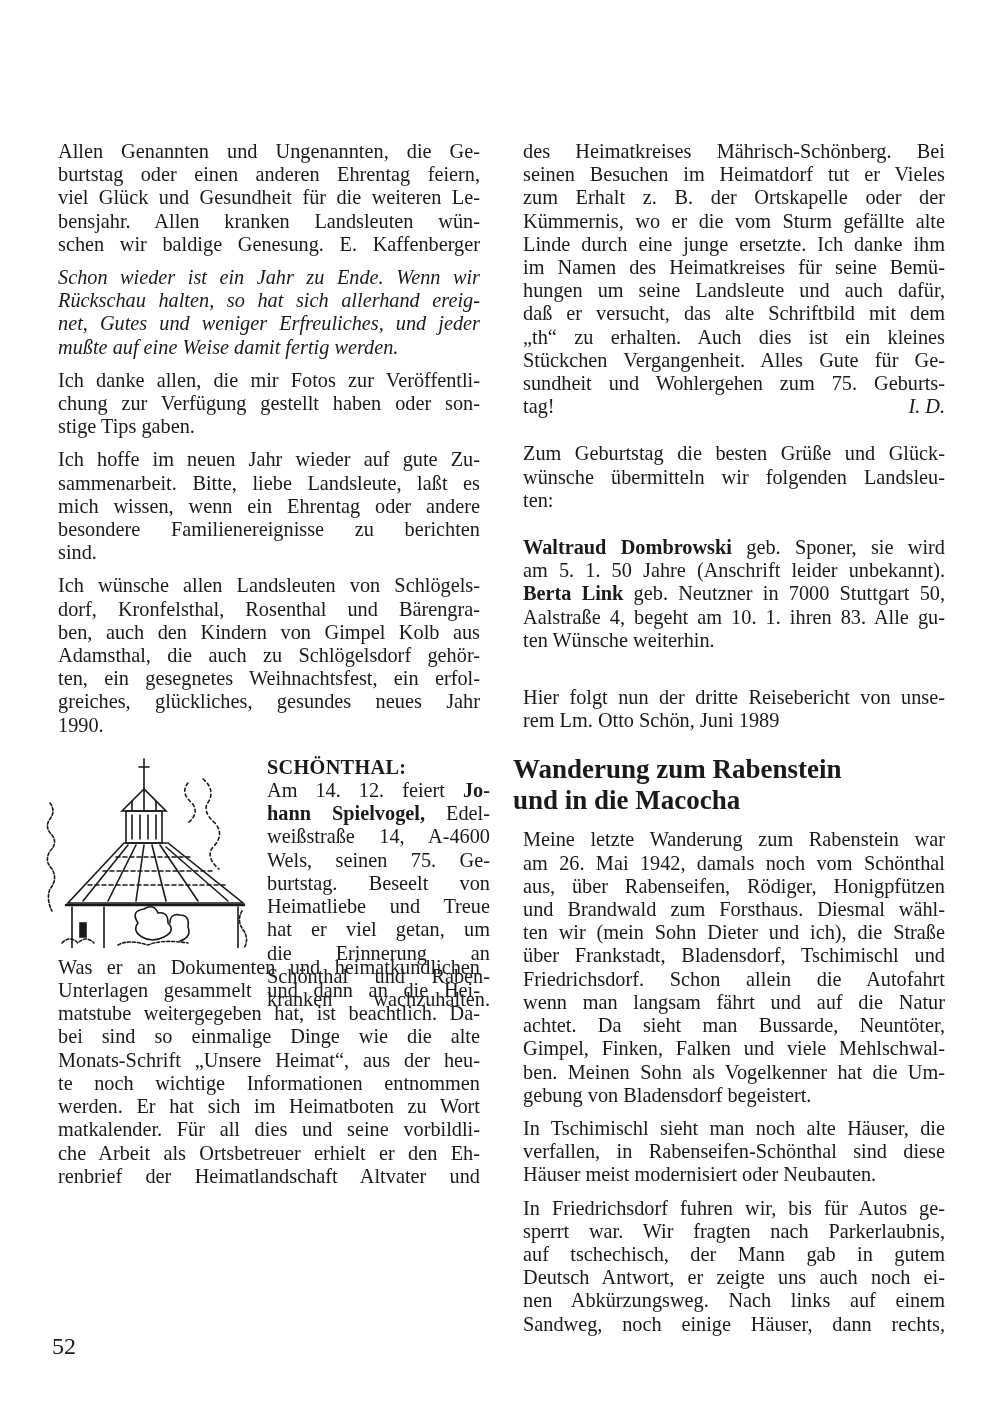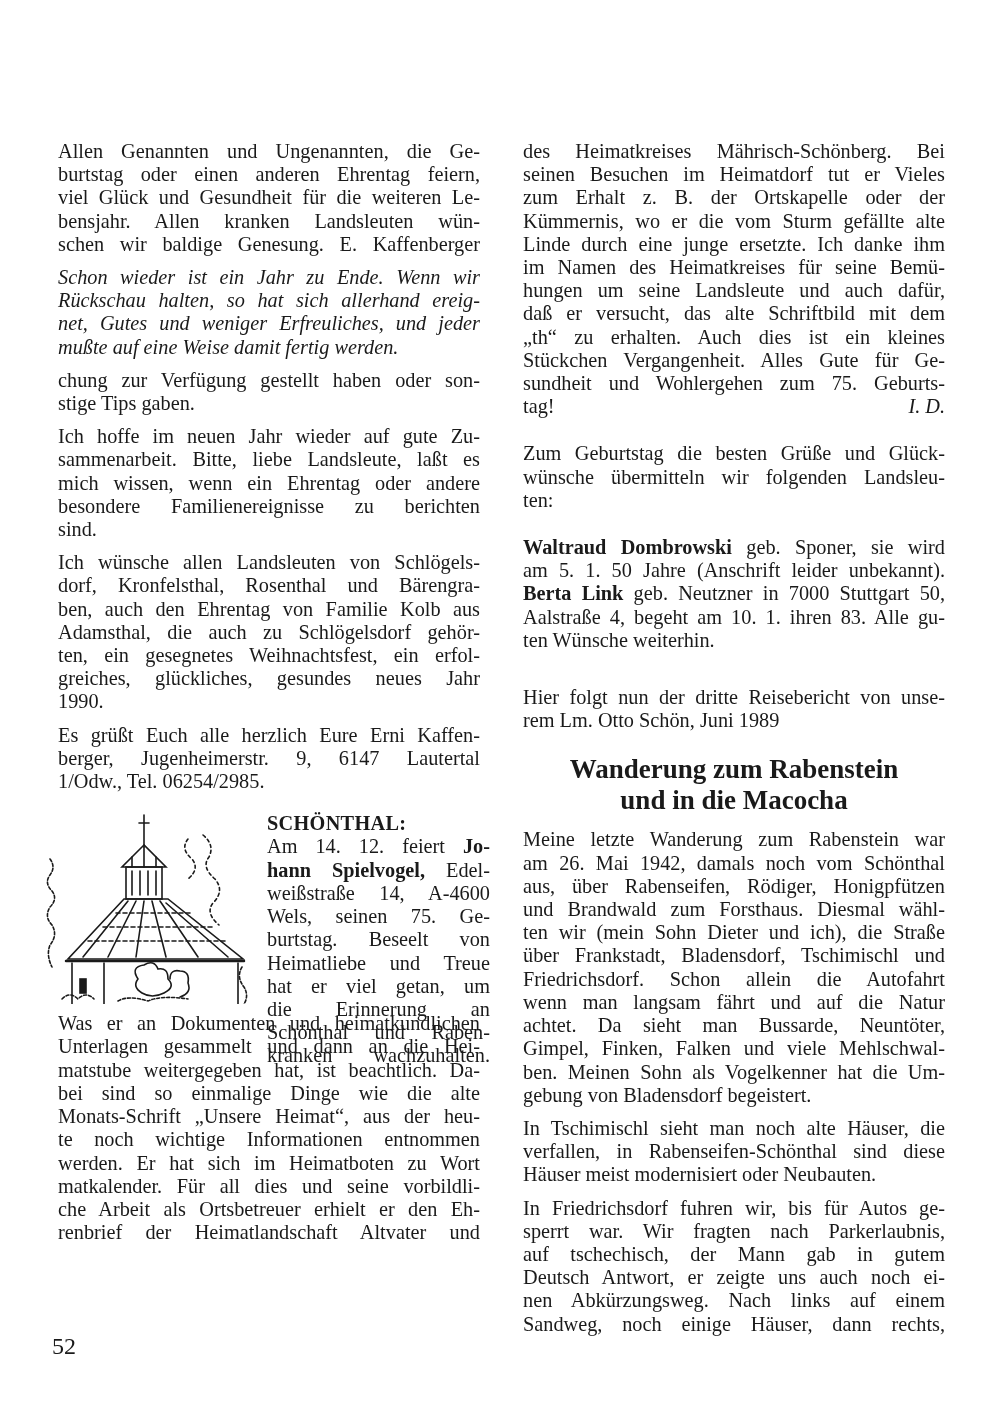--- a/index.html
+++ b/index.html
@@ -14,21 +14,21 @@
   .gap-l { margin-top: 24px; }
   .gap-xl { margin-top: 34px; }
   .sig { }
   .sig-right { float: right; font-style: italic; }
   b { font-weight: bold; }
   .line { display: block; text-align: justify; text-align-last: justify; }
   .line.last { text-align-last: left; }
   .wrap-figure { position: relative; height: 197px; margin-top: 16px; }
   .figure { position: absolute; left: -20px; top: 0; width: 225px; height: 195px; }
   .sidetext { position: absolute; left: 219px; top: 3px; width: 223px; }
-  .heading { font-weight: bold; font-size: 27px; line-height: 31px; text-align: center; margin: 22px 0 12px 0; }
+  .heading { font-weight: bold; font-size: 27px; line-height: 31px; text-align: left; margin: 22px 0 12px 0; }
   .section-head { font-weight: bold; letter-spacing: 0.3px; }
   .pagenum { position: absolute; left: 52px; top: 1333px; font-size: 24px; }
 </style>
 </head>
 <body>
 
 <div class="col left">
 
   <p>
     <span class="line">Allen Genannten und Ungenannten, die Ge-</span>
@@ -39,47 +39,43 @@
   </p>
 
   <p class="gap-m">
     <span class="line">Schon wieder ist ein Jahr zu Ende. Wenn wir</span>
     <span class="line">Rückschau halten, so hat sich allerhand ereig-</span>
     <span class="line">net, Gutes und weniger Erfreuliches, und jeder</span>
     <span class="line last">mußte auf eine Weise damit fertig werden.</span>
   </p>
 
   <p>
+    <span class="line">Ich danke allen, die mir Fotos zur Veröffentli-</span>
     <span class="line">chung zur Verfügung gestellt haben oder son-</span>
     <span class="line last">stige Tips gaben.</span>
   </p>
 
   <p class="gap-s">
     <span class="line">Ich hoffe im neuen Jahr wieder auf gute Zu-</span>
     <span class="line">sammenarbeit. Bitte, liebe Landsleute, laßt es</span>
     <span class="line">mich wissen, wenn ein Ehrentag oder andere</span>
     <span class="line">besondere Familienereignisse zu berichten</span>
     <span class="line last">sind.</span>
   </p>
 
   <p class="gap-s">
     <span class="line">Ich wünsche allen Landsleuten von Schlögels-</span>
     <span class="line">dorf, Kronfelsthal, Rosenthal und Bärengra-</span>
-    <span class="line">ben, auch den Ehrentag von Familie Kolb aus</span>
+    <span class="line">ben, auch den Kindern von Gimpel Kolb aus</span>
     <span class="line">Adamsthal, die auch zu Schlögelsdorf gehör-</span>
     <span class="line">ten, ein gesegnetes Weihnachtsfest, ein erfol-</span>
     <span class="line">greiches, glückliches, gesundes neues Jahr</span>
     <span class="line last">1990.</span>
   </p>
 
-  <p class="gap-s">
-    <span class="line">Es grüßt Euch alle herzlich Eure Erni Kaffen-</span>
-    <span class="line">berger, Jugenheimerstr. 9, 6147 Lautertal</span>
-    <span class="line last">1/Odw., Tel. 06254/2985.</span>
-  </p>
 
   <div class="wrap-figure">
     <svg class="figure" viewBox="0 0 225 195" xmlns="http://www.w3.org/2000/svg">
       <g fill="none" stroke="#1a1a1a" stroke-width="1.6" stroke-linecap="round">
 
         <line x1="116" y1="6" x2="116" y2="38"></line>
         <line x1="111" y1="14" x2="121" y2="14"></line>
 
         <path d="M116 36 L94 58 L138 58 Z"></path>
         <path d="M104 48 L104 58 M128 48 L128 58 M116 38 L116 58"></path>

